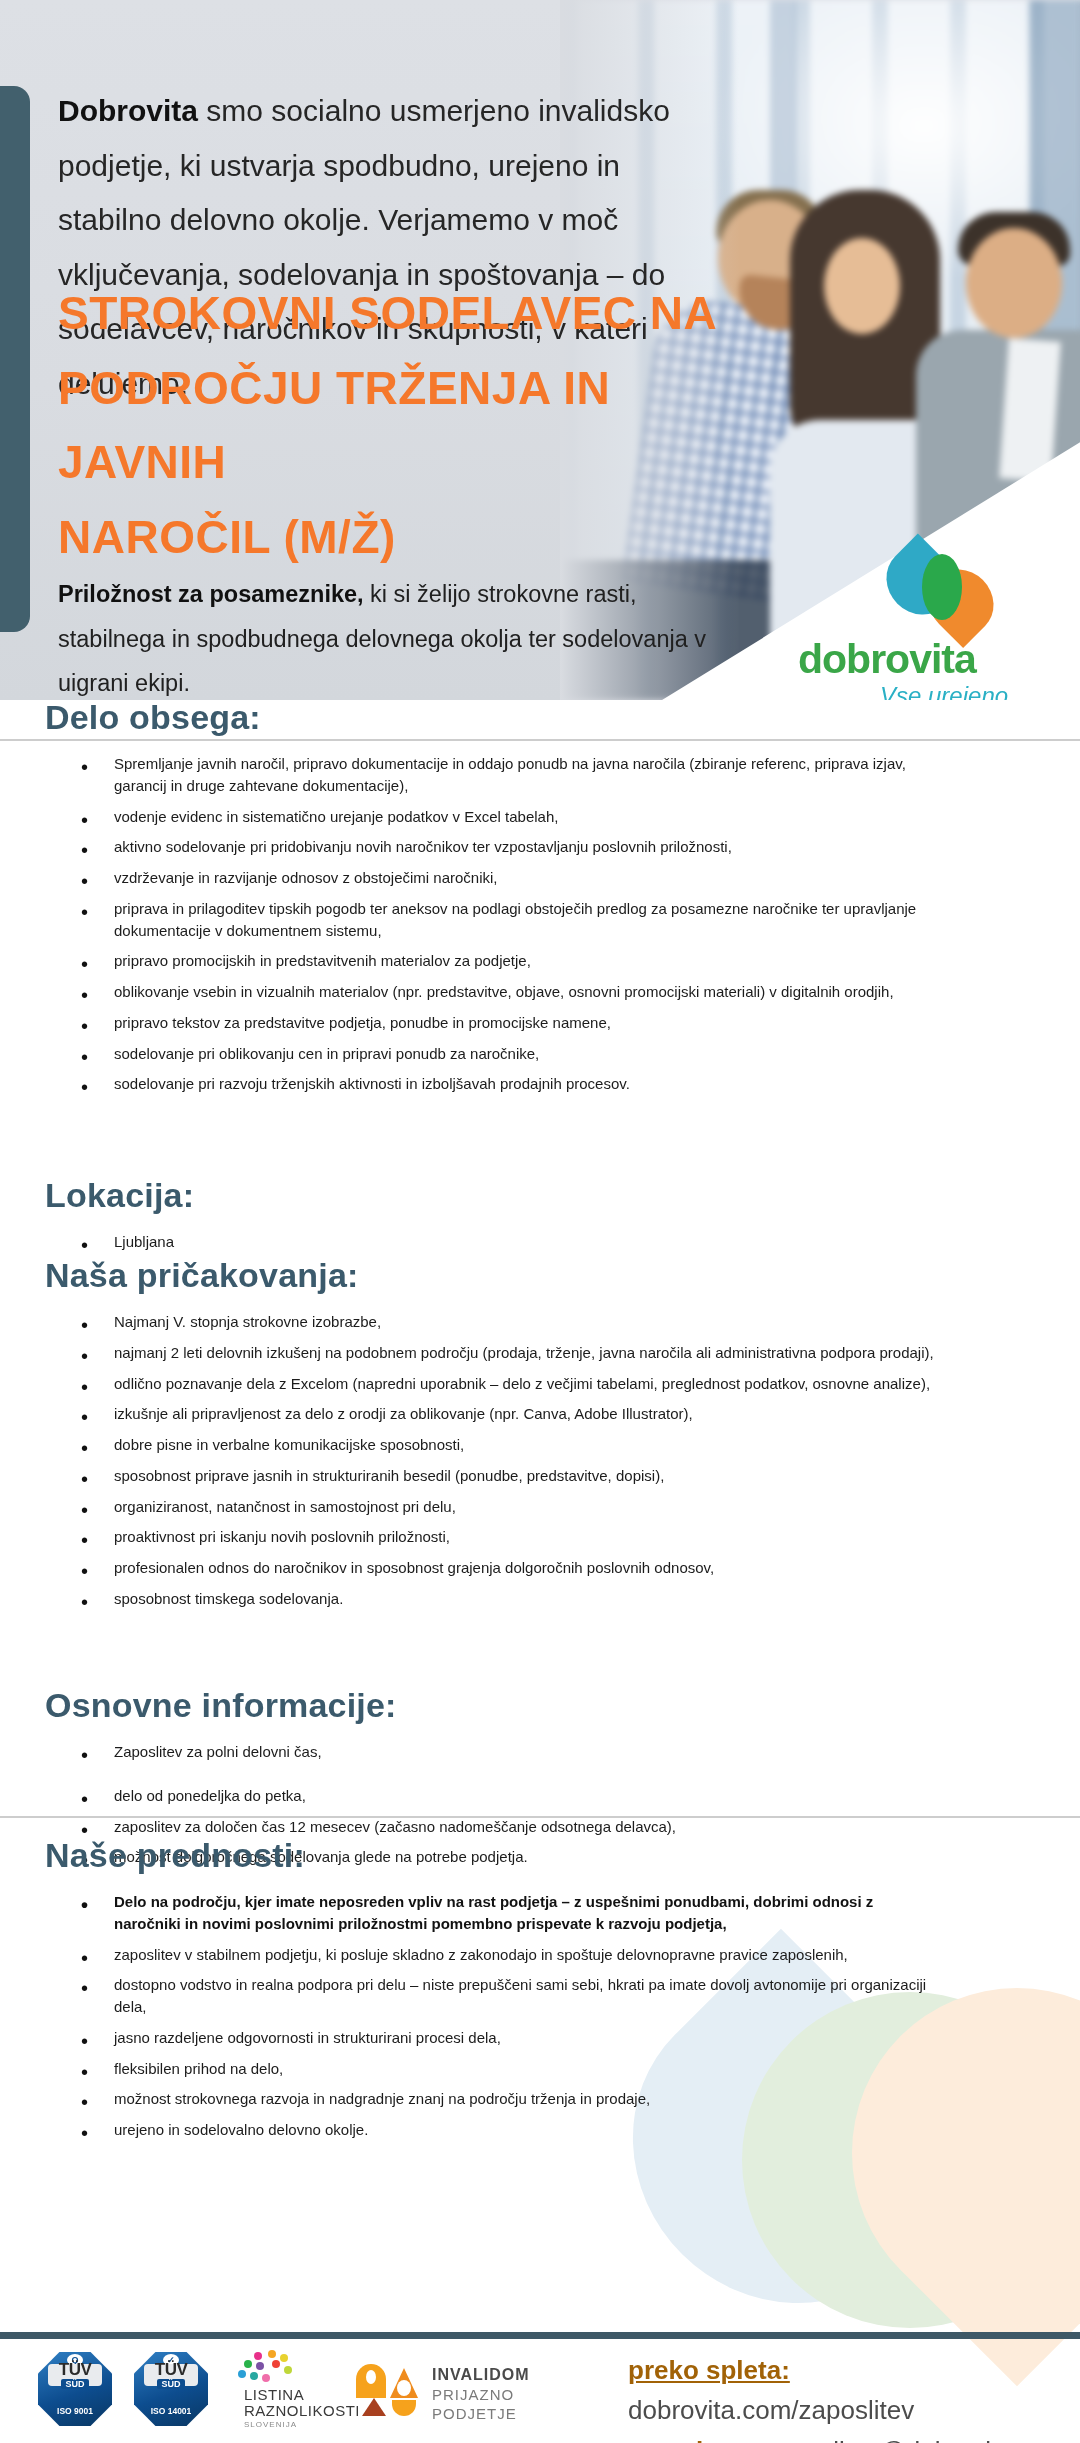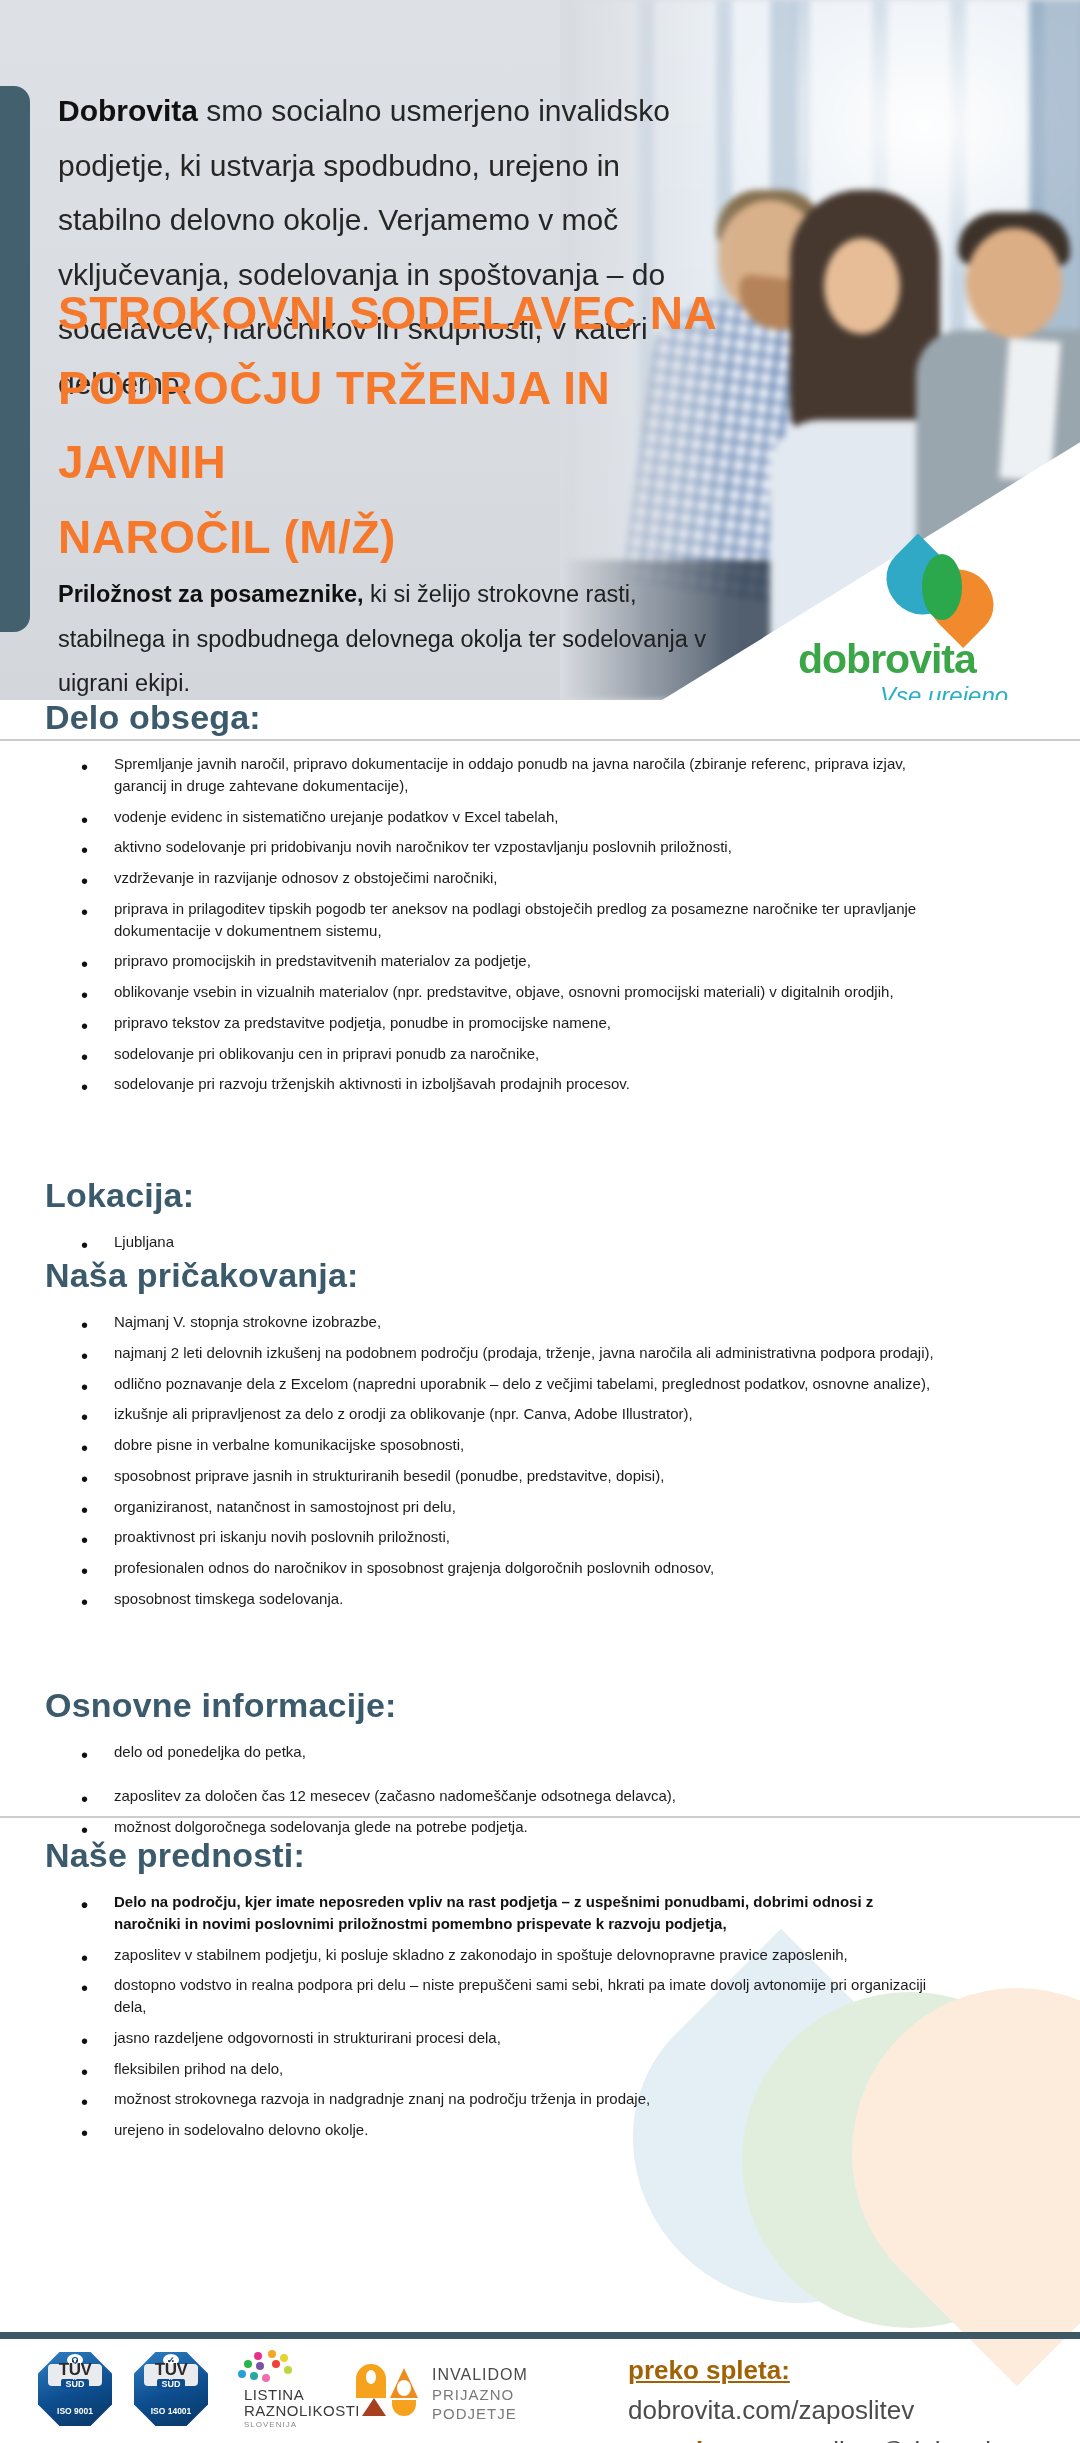--- a/index.html
+++ b/index.html
@@ -101,21 +101,21 @@
   .listina-txt2{position:absolute;left:16px;top:52px;font-size:15px;color:#3a3a3a;letter-spacing:.5px;}
   .listina-txt3{position:absolute;left:16px;top:70px;font-size:8px;color:#8a8a8a;letter-spacing:1px;}
   .inval{position:absolute;left:356px;top:14px;width:220px;height:64px;}
   .inv-icon{position:absolute;left:0;top:2px;width:64px;height:52px;}
   .inv-a{position:absolute;left:0;top:0;width:30px;height:34px;border-radius:15px 15px 0 0;background:#f6a21c;}
   .inv-a::after{content:"";position:absolute;left:10px;top:6px;width:10px;height:14px;border-radius:50%;background:#ffffff;}
   .inv-b{position:absolute;left:6px;top:34px;width:0;height:0;border-left:12px solid transparent;border-right:12px solid transparent;border-top:0;border-bottom:18px solid #a8401f;}
   .inv-c{position:absolute;left:34px;top:4px;width:0;height:0;border-left:14px solid transparent;border-right:14px solid transparent;border-bottom:30px solid #ef8c1e;}
   .inv-c::after{content:"";position:absolute;left:-7px;top:12px;width:14px;height:16px;border-radius:50%;background:#ffffff;}
   .inv-d{position:absolute;left:36px;top:36px;width:24px;height:16px;border-radius:0 0 12px 12px;background:#f6a21c;}
-  .inv-t1{position:absolute;left:76px;top:4px;font-size:16px;font-weight:normal;color:#4a4a4a;letter-spacing:1px;}
+  .inv-t1{position:absolute;left:76px;top:4px;font-size:16px;font-weight:bold;color:#4a4a4a;letter-spacing:1px;}
   .inv-t2{position:absolute;left:76px;top:24px;font-size:15px;color:#7a7a7a;letter-spacing:1px;}
   .inv-t3{position:absolute;left:76px;top:43px;font-size:15px;color:#7a7a7a;letter-spacing:1px;}
   .contact{position:absolute;left:628px;top:2px;}
   .contact-row{font-size:26px;line-height:1.55;color:#4c4c4c;}
   .contact-row .lbl{font-weight:bold;color:#a16207;text-decoration:underline;}
 </style>
 </head>
 <body>
 
 <div class="wm wm-blue"></div>
@@ -214,20 +214,21 @@
       <li>organiziranost, natančnost in samostojnost pri delu,</li>
       <li>proaktivnost pri iskanju novih poslovnih priložnosti,</li>
       <li>profesionalen odnos do naročnikov in sposobnost grajenja dolgoročnih poslovnih odnosov,</li>
       <li>sposobnost timskega sodelovanja.</li>
     </ul>
 </div>
 
 <div class="section" id="sec-osnovne">
   <h2 class="sec-title">Osnovne informacije:</h2>
   <ul class="blist">
+      <li>Zaposlitev za polni delovni čas,</li>
       <li>delo od ponedeljka do petka,</li>
       <li>zaposlitev za določen čas 12 mesecev (začasno nadomeščanje odsotnega delavca),</li>
       <li>možnost dolgoročnega sodelovanja glede na potrebe podjetja.</li>
     </ul>
 </div>
 
 <div class="section" id="sec-prednosti">
   <h2 class="sec-title">Naše prednosti:</h2>
   <ul class="blist">
       <li class="bold-item">Delo na področju, kjer imate neposreden vpliv na rast podjetja – z uspešnimi ponudbami, dobrimi odnosi z naročniki in novimi poslovnimi priložnostmi pomembno prispevate k razvoju podjetja,</li>

